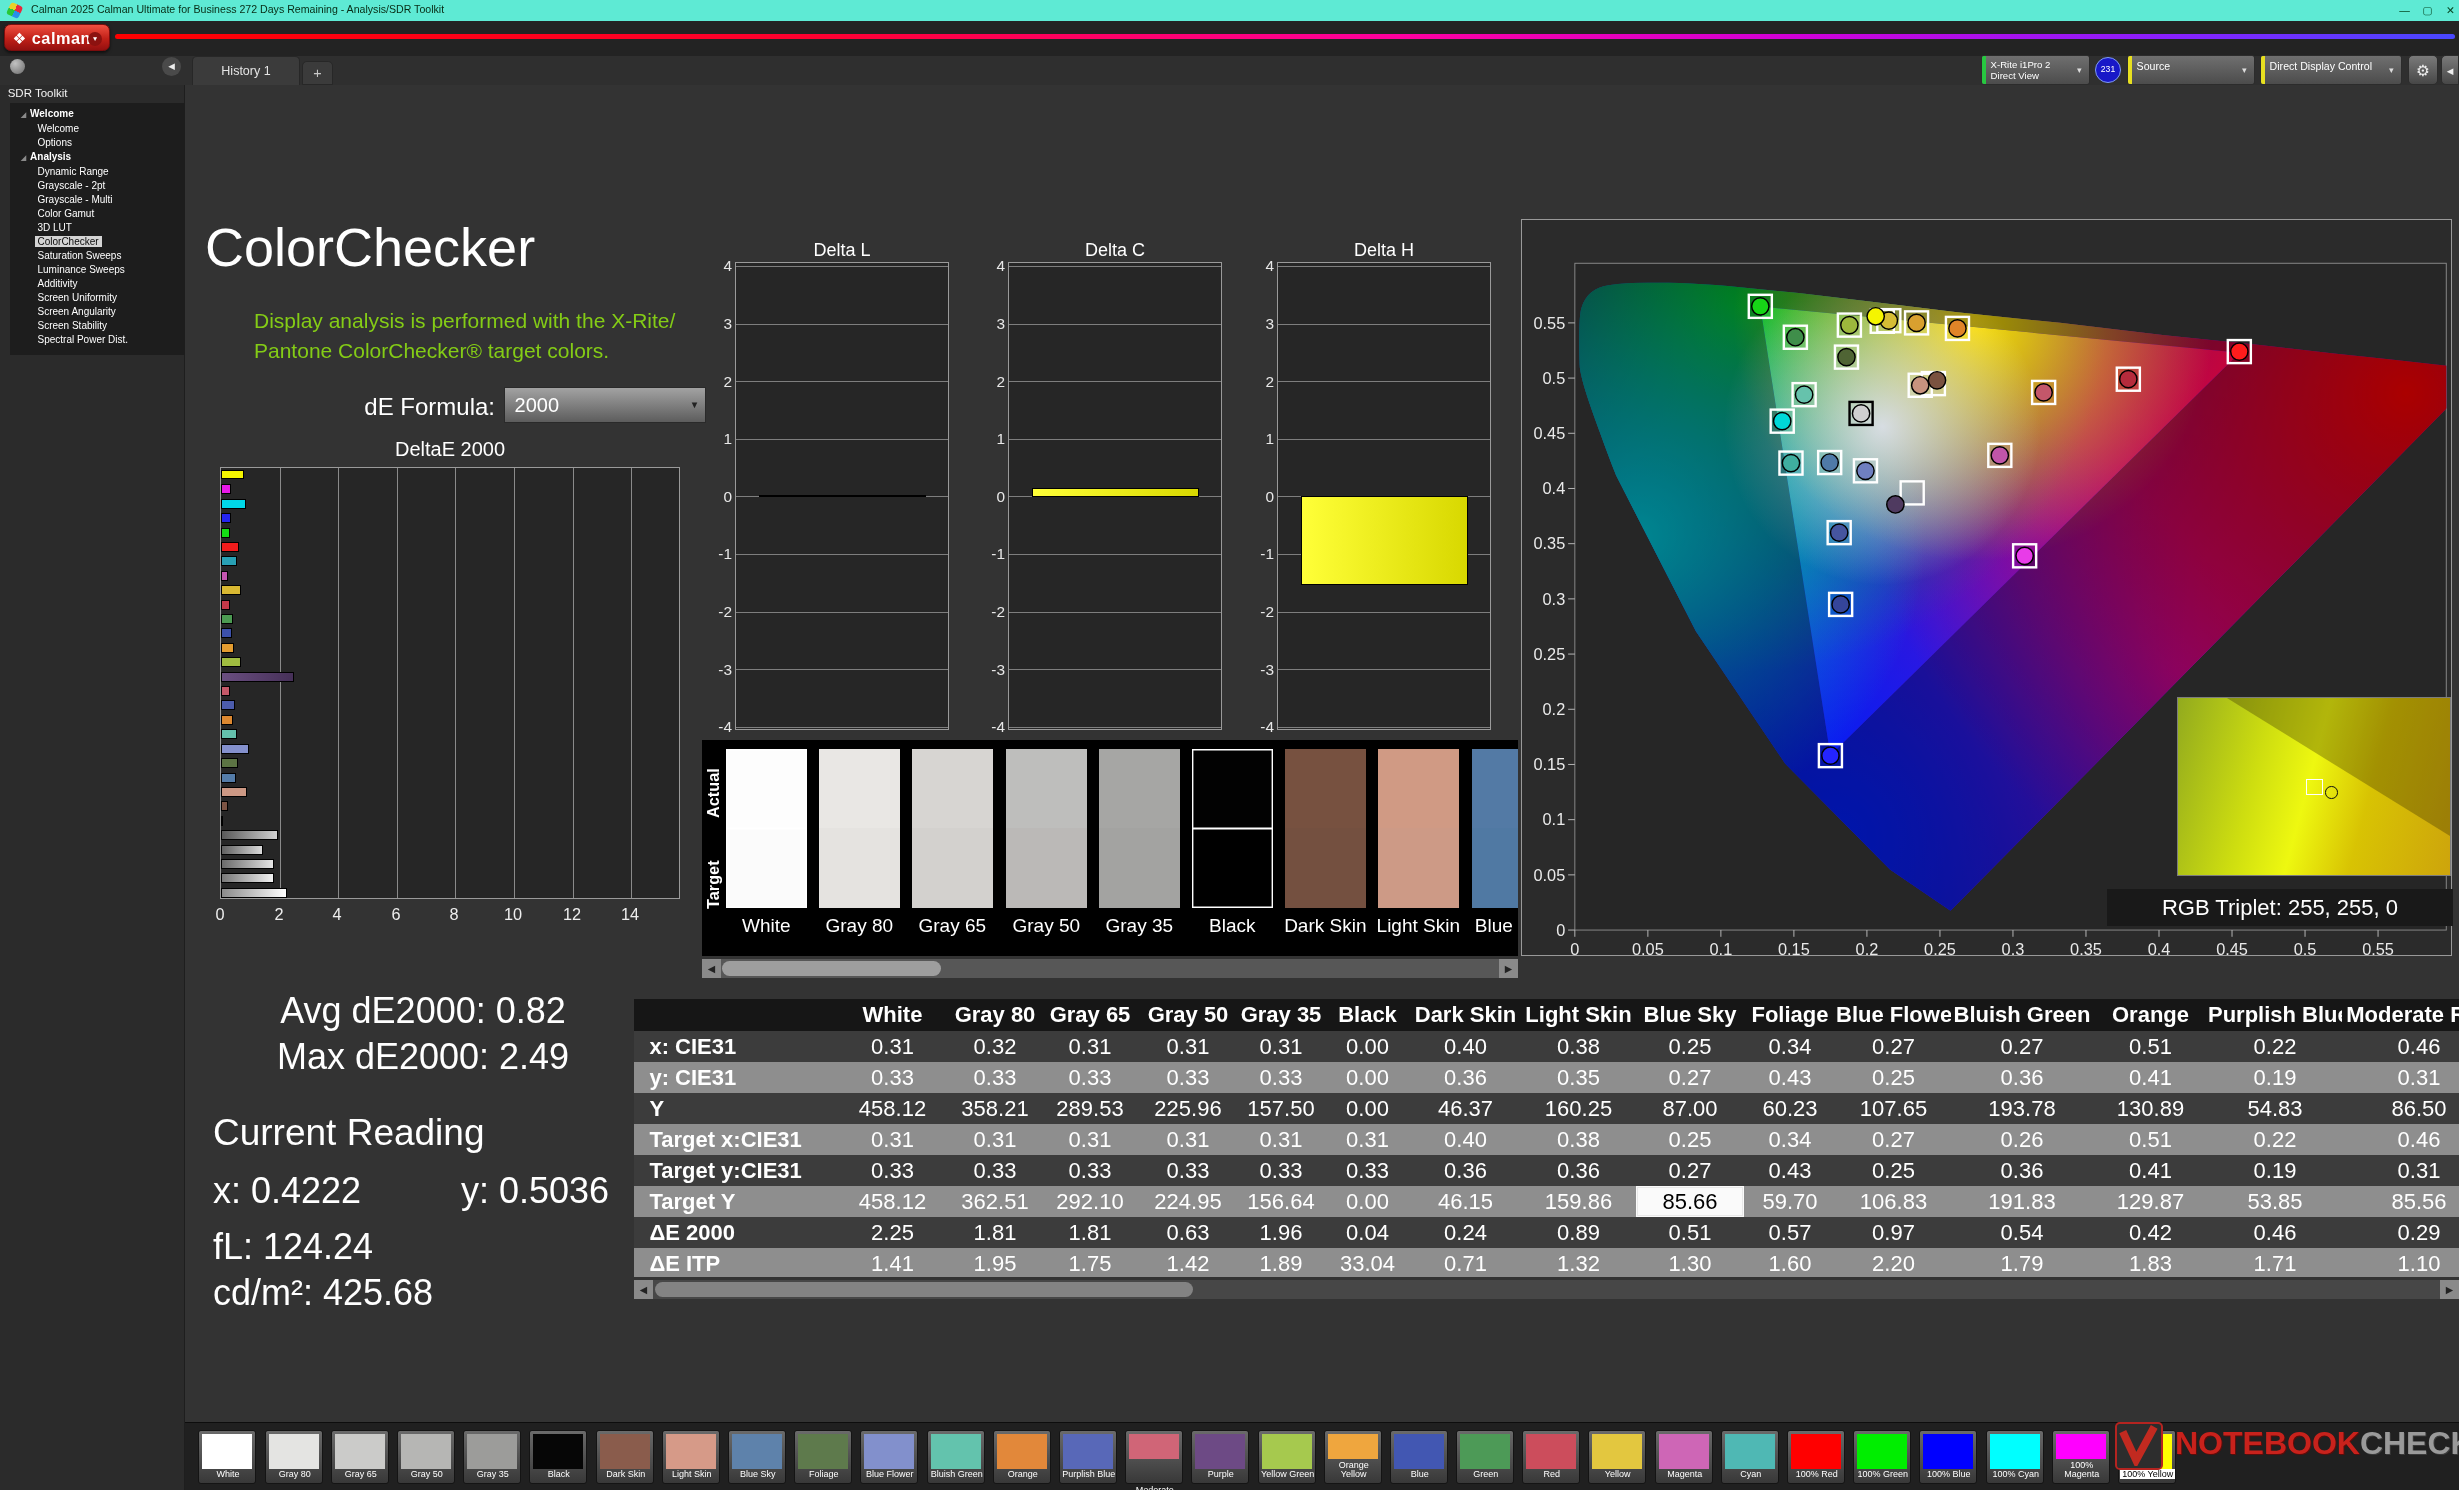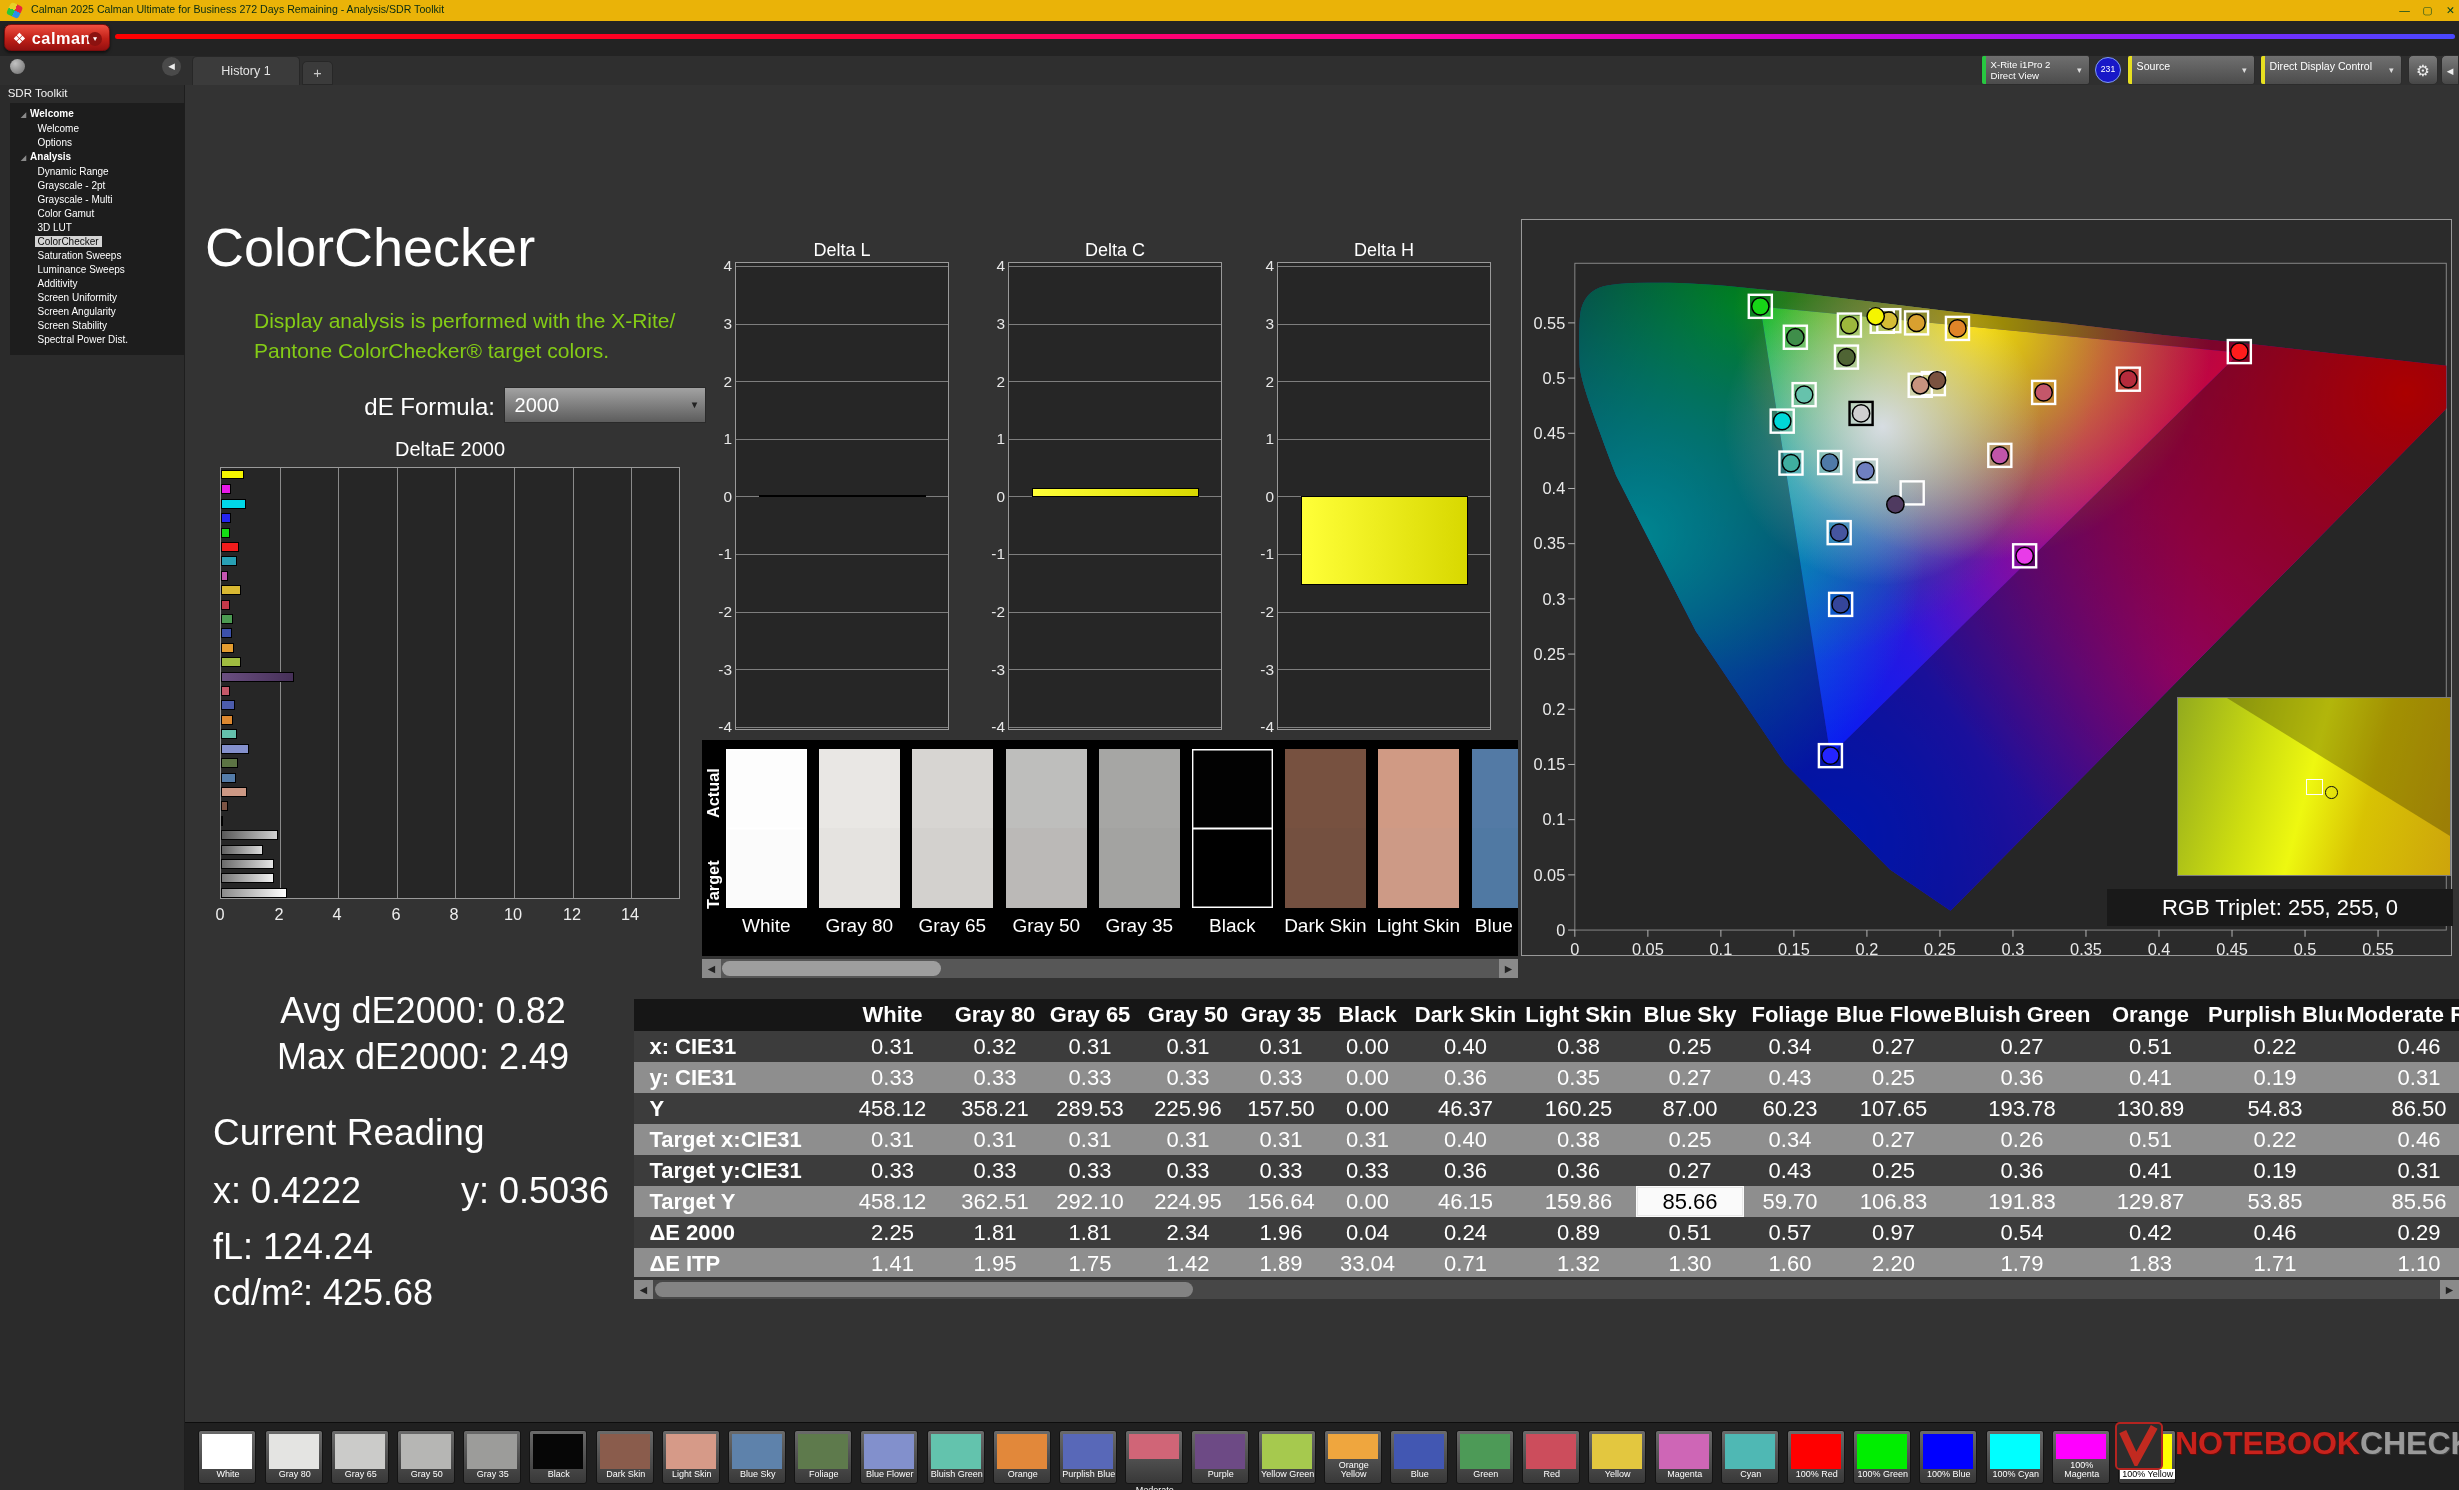--- a/index.html
+++ b/index.html
@@ -1,19 +1,19 @@
 <!DOCTYPE html>
 <html><head>
 <meta charset="utf-8">
 <style>
   *{margin:0;padding:0;box-sizing:border-box;font-family:"Liberation Sans",sans-serif;}
   html,body{width:2459px;height:1491px;overflow:hidden;background:#333;position:relative;}
   .abs{position:absolute;}
   
-  #titlebar{left:0;top:0;width:2459px;height:21px;background:#eab308;color:#06321a;}
+  #titlebar{left:0;top:0;width:2459px;height:21px;background:#5eead4;color:#06321a;}
   #titleicon{left:7.7px;top:3.8px;width:13.4px;height:13.4px;border-radius:2.9px;background:conic-gradient(#e8283c 0 90deg,#2890e8 0 180deg,#28c838 0 270deg,#e8d028 0);transform:rotate(25deg);}
   #titletext{left:31px;top:2.9px;font-size:10.6px;color:#072b14;white-space:nowrap;}
   .winbtn{top:1.9px;width:21px;height:17.3px;text-align:center;font-size:10.6px;color:#064723;line-height:17.3px;}
   #toolbar{left:0;top:21px;width:2459px;height:35px;background:#232323;}
   #rainbow{left:115px;top:34px;width:2340px;height:4.8px;border-radius:2.9px;background:linear-gradient(90deg,#ff0000 0%,#ff0030 30%,#ff00a0 55%,#d000d8 72%,#8820ff 88%,#4848ff 100%);}
   #logo{left:3.8px;top:24px;width:106px;height:27px;border-radius:6.7px;background:linear-gradient(#f05040,#c02018 55%,#941010);border:1px solid #7c0d0d;box-shadow:0 1.9px 2.9px rgba(0,0,0,.55);color:#fff;}
   #logomark{left:7.7px;top:4.8px;font-size:15.4px;color:#fff;}
   #logotext{left:27px;top:3.8px;font-size:16.3px;font-weight:bold;letter-spacing:0.5px;color:#fff;}
   #logodrop{left:83px;top:6.7px;width:14.4px;height:14.4px;border-radius:50%;background:#8c1210;color:#fff;font-size:6.7px;text-align:center;line-height:14.4px;}
   #tabbar{left:0;top:56px;width:2459px;height:29px;background:#2f2f2f;}
@@ -648,21 +648,21 @@
     <div class="td r1">59.70</div>
     <div class="td r1">106.83</div>
     <div class="td r1">191.83</div>
     <div class="td r1">129.87</div>
     <div class="td r1">53.85</div>
     <div class="td r1">85.56</div>
     <div class="tl r0">ΔE 2000</div>
     <div class="td r0">2.25</div>
     <div class="td r0">1.81</div>
     <div class="td r0">1.81</div>
-    <div class="td r0">2.34</div>
+    <div class="td r0">0.63</div>
     <div class="td r0">1.96</div>
     <div class="td r0">0.04</div>
     <div class="td r0">0.24</div>
     <div class="td r0">0.89</div>
     <div class="td r0">0.51</div>
     <div class="td r0">0.57</div>
     <div class="td r0">0.97</div>
     <div class="td r0">0.54</div>
     <div class="td r0">0.42</div>
     <div class="td r0">0.46</div>

